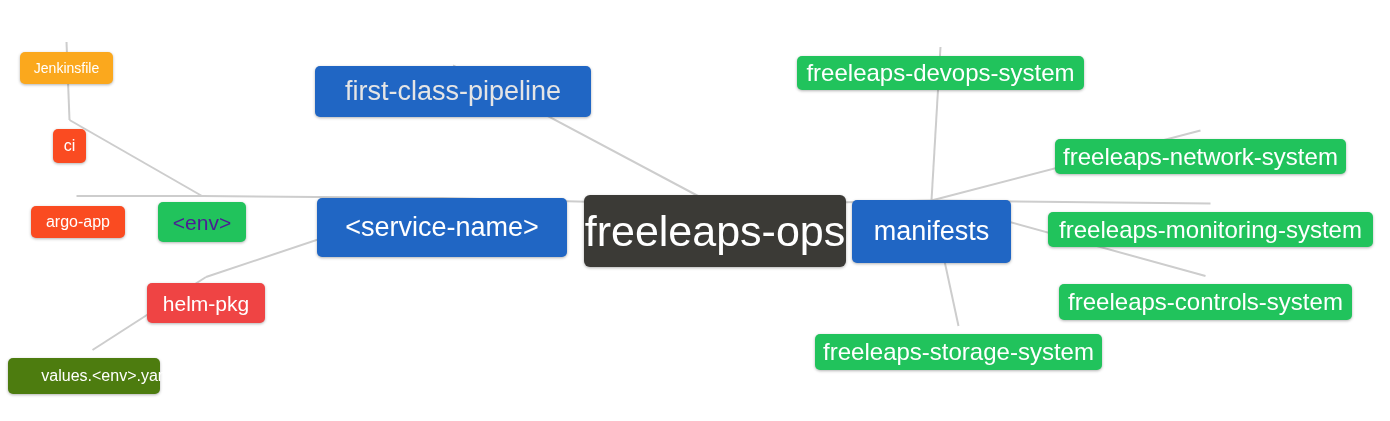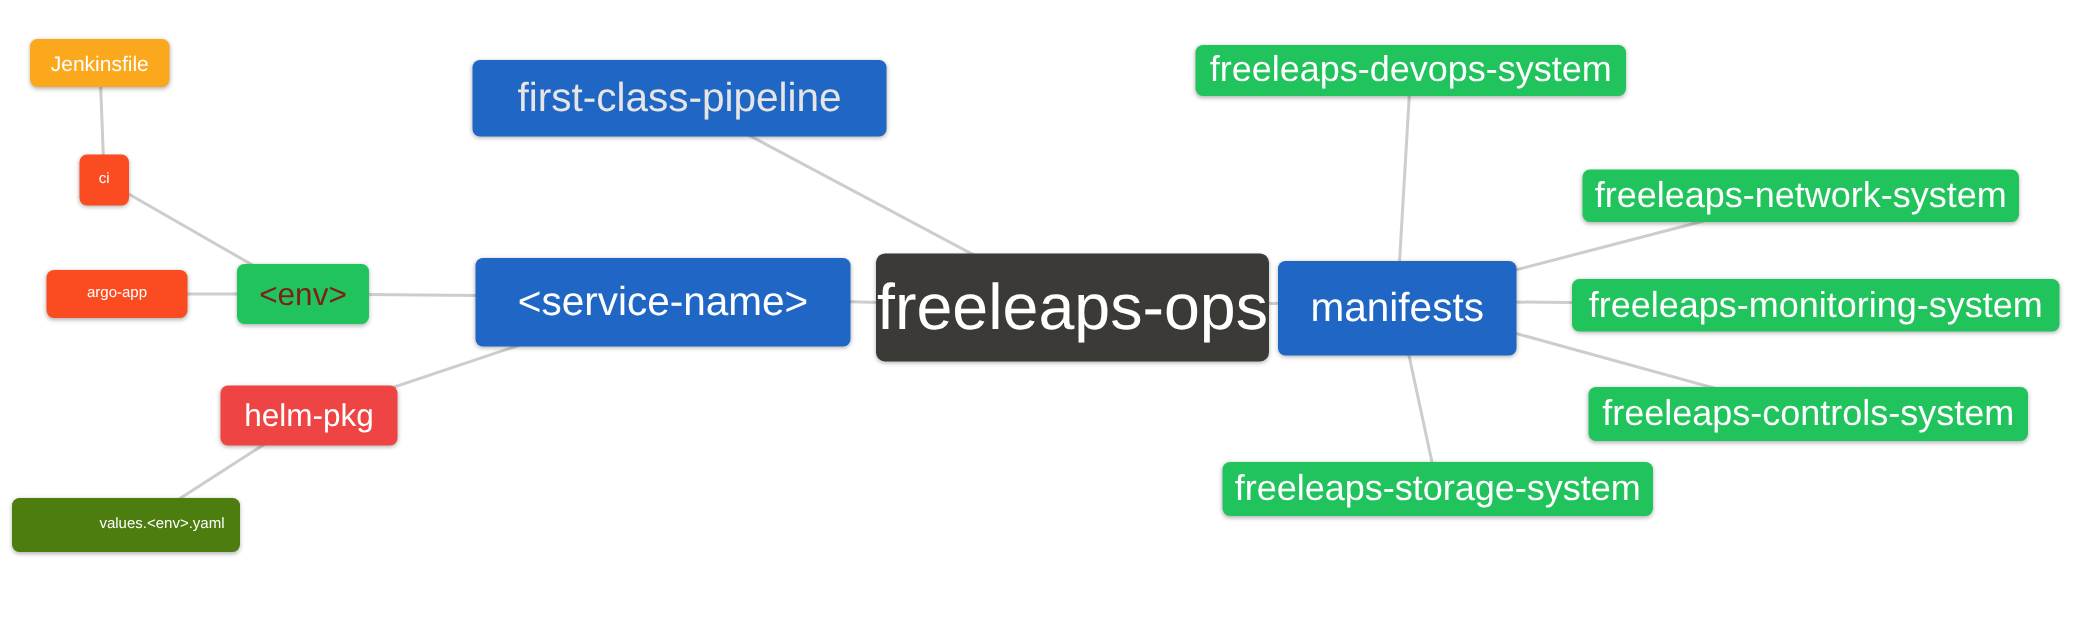--- a/index.html
+++ b/index.html
@@ -28,26 +28,27 @@
     align-items: center;
     justify-content: center;
     color: #ffffff;
     border-radius: 5px;
     box-shadow: 0 1px 3px rgba(0,0,0,0.30);
     white-space: nowrap;
     cursor: pointer;
     box-sizing: border-box;
     line-height: 1;
     user-select: none;
+    margin-top: 26px;
   }
   .role-root      { font-size: 43px; border-radius: 6px; }
   .role-branch    { font-size: 27px; }
   .role-child-lg  { font-size: 21px; }
   .role-leaf      { font-size: 24px; }
-  .role-child-sm  { font-size: 10px; }
+  .role-child-sm  { font-size: 16px; }
   .role-child-xs  { font-size: 14px; }
 </style>
 </head>
 <body>
 
 <div id="stage">
   <svg id="edges" xmlns="http://www.w3.org/2000/svg" viewBox="0 0 1390 421">
       <line x1="66.5" y1="42" x2="69.5" y2="120" stroke="#CDCDCD" stroke-width="2"></line>
       <line x1="69.5" y1="120" x2="202" y2="196" stroke="#CDCDCD" stroke-width="2"></line>
       <line x1="76.5" y1="196" x2="202" y2="196" stroke="#CDCDCD" stroke-width="2"></line>
@@ -65,21 +66,21 @@
     </svg>
 <div class="node role-child-xs" style="left: 20px; top: 26px; width: 93px; height: 32px; background: rgb(251, 168, 29); color: rgb(255, 255, 255);">
       <span>Jenkinsfile</span>
     </div>
     <div class="node role-child-sm" style="left: 53px; top: 103px; width: 33px; height: 34px; background: rgb(250, 75, 33); color: rgb(255, 255, 255);">
       <span>ci</span>
     </div>
     <div class="node role-child-sm" style="left: 31px; top: 180px; width: 94px; height: 32px; background: rgb(250, 75, 33); color: rgb(255, 255, 255); text-align: center;">
       <span>argo-app</span>
     </div>
-    <div class="node role-child-lg" style="left: 158px; top: 176px; width: 88px; height: 40px; background: rgb(33, 195, 92); color: #7f1d1d;">
+    <div class="node role-child-lg" style="left: 158px; top: 176px; width: 88px; height: 40px; background: rgb(33, 195, 92); color: #4c1d95;">
       <span>&lt;env&gt;</span>
     </div>
     <div class="node role-child-lg" style="left: 147px; top: 257px; width: 118px; height: 40px; background: #ef4444; color: rgb(255, 255, 255);">
       <span>helm-pkg</span>
     </div>
     <div class="node role-child-sm" style="left: 8px; top: 332px; width: 152px; height: 36px; background: #4d7c0f; color: rgb(255, 255, 255); padding-left: 48px;">
       <span>values.&lt;env&gt;.yaml</span>
     </div>
     <div class="node role-branch" style="left: 315px; top: 40px; width: 276px; height: 51px; background: rgb(32, 102, 196); color: #e5e5e5;">
       <span>first-class-pipeline</span>

